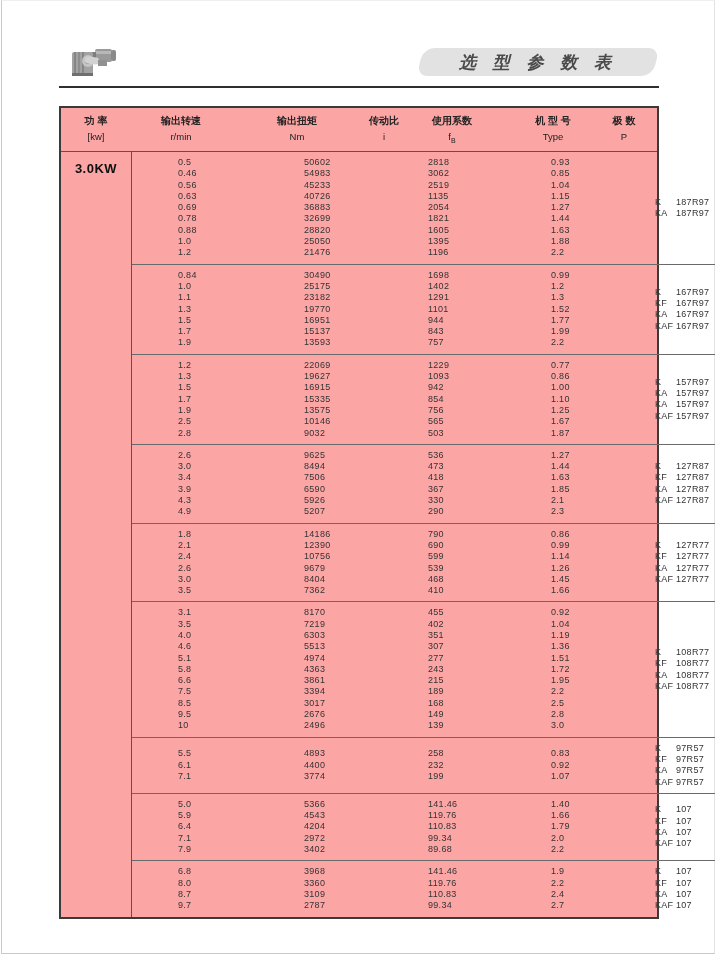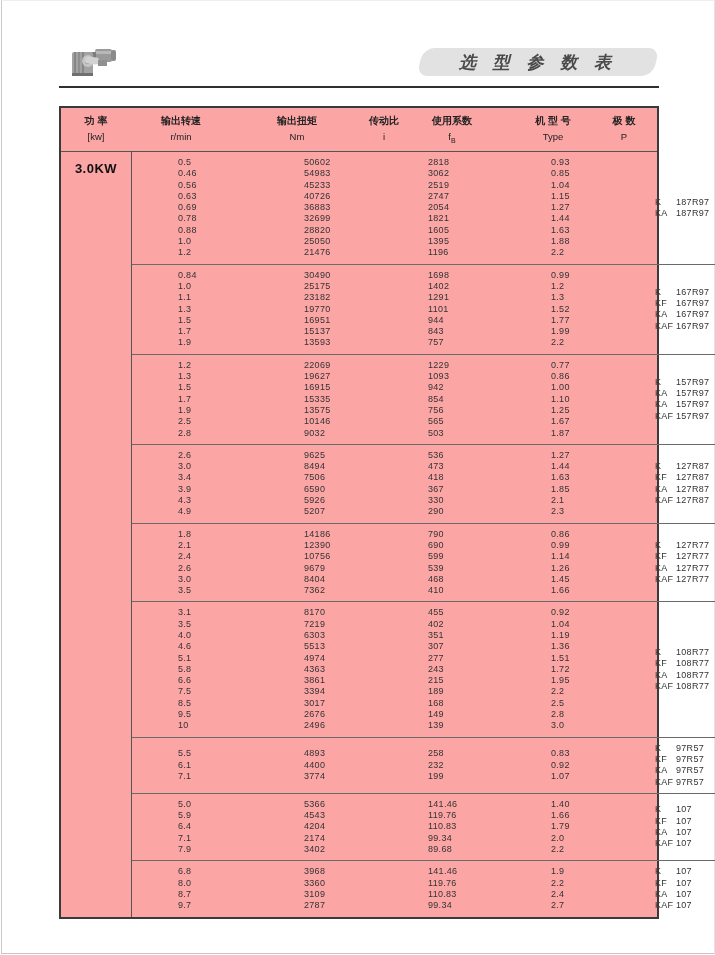--- a/index.html
+++ b/index.html
@@ -130,21 +130,21 @@
               <div class="cell">36883</div>
               <div class="cell">32699</div>
               <div class="cell">28820</div>
               <div class="cell">25050</div>
               <div class="cell">21476</div>
             </div>
             <div class="col c-ratio">
               <div class="cell">2818</div>
               <div class="cell">3062</div>
               <div class="cell">2519</div>
-              <div class="cell">2747</div>
+              <div class="cell">1135</div>
               <div class="cell">2054</div>
               <div class="cell">1821</div>
               <div class="cell">1605</div>
               <div class="cell">1395</div>
               <div class="cell">1196</div>
             </div>
             <div class="col c-fb">
               <div class="cell">0.93</div>
               <div class="cell">0.85</div>
               <div class="cell">1.04</div>
@@ -525,21 +525,21 @@
               <div class="cell">5.0</div>
               <div class="cell">5.9</div>
               <div class="cell">6.4</div>
               <div class="cell">7.1</div>
               <div class="cell">7.9</div>
             </div>
             <div class="col c-torque">
               <div class="cell">5366</div>
               <div class="cell">4543</div>
               <div class="cell">4204</div>
-              <div class="cell">2174</div>
+              <div class="cell">2972</div>
               <div class="cell">3402</div>
             </div>
             <div class="col c-ratio">
               <div class="cell">141.46</div>
               <div class="cell">119.76</div>
               <div class="cell">110.83</div>
               <div class="cell">99.34</div>
               <div class="cell">89.68</div>
             </div>
             <div class="col c-fb">

